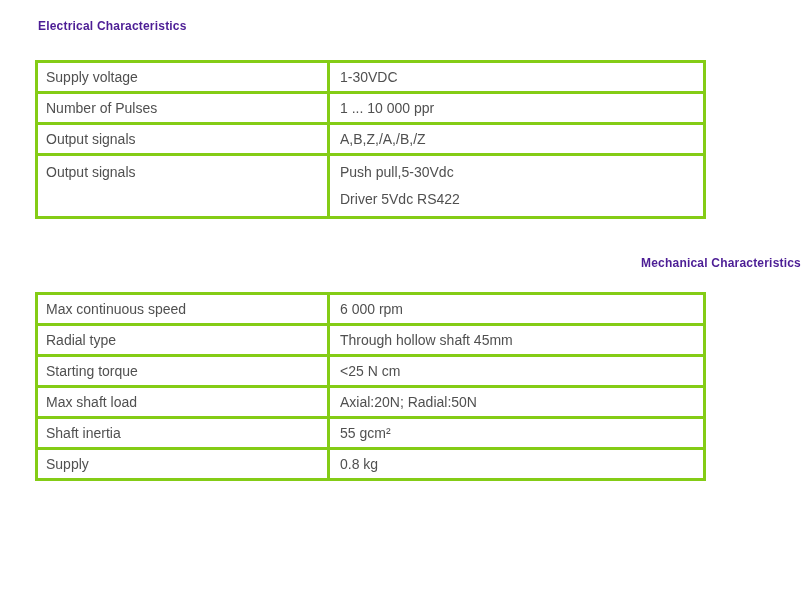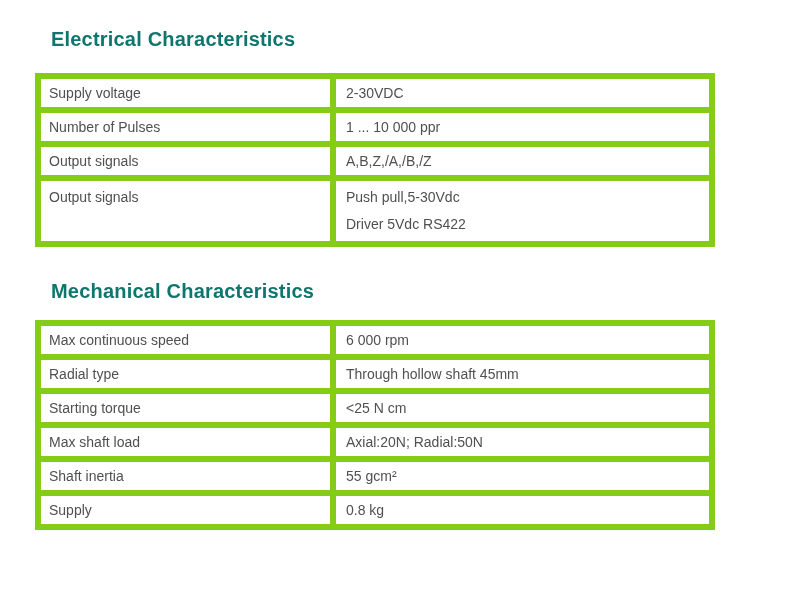--- a/index.html
+++ b/index.html
@@ -11,39 +11,39 @@
     width: 804px;
     height: 610px;
     font-family: "Liberation Sans", "DejaVu Sans", sans-serif;
     position: relative;
     overflow: hidden;
   }
   .page {
     padding: 14px 0 0 35px;
   }
   .section-title {
-    font-size: 20px;
+    font-size: 12px;
     font-weight: bold;
-    color: #0f766e;
+    color: #4c1d95;
     line-height: 19px;
-    margin: 16px;
+    margin: 3px;
     letter-spacing: 0.2px;
   }
   .title-electrical { margin-bottom: 24px; }
-  .title-mechanical { margin-top: 35px; margin-bottom: 19px; }
+  .title-mechanical { margin-top: 35px; margin-bottom: 19px; text-align: right; }
 
   table.spec-table {
     border-collapse: collapse;
     table-layout: fixed;
     width: 628px;
     font-size: 14px;
     color: #505050;
   }
   table.spec-table td {
-    border: 6px solid #84cc16;
+    border: 3px solid #84cc16;
     height: 28px;
     padding: 0 8px;
     vertical-align: middle;
     overflow: hidden;
     white-space: nowrap;
   }
   table.spec-table td.col-label { width: 273px; }
   table.spec-table td.col-value { width: 355px; padding-left: 10px; }
 
   tr.double-row td { height: 57px; }
@@ -60,21 +60,21 @@
 <body>
 
 <div class="page">
 
   <h2 class="section-title title-electrical">Electrical Characteristics</h2>
 
   <table class="spec-table">
     <tbody>
       <tr>
         <td class="col-label">Supply voltage</td>
-        <td class="col-value">2-30VDC</td>
+        <td class="col-value">1-30VDC</td>
       </tr>
       <tr>
         <td class="col-label">Number of Pulses</td>
         <td class="col-value">1 ... 10 000 ppr</td>
       </tr>
       <tr>
         <td class="col-label">Output signals</td>
         <td class="col-value">A,B,Z,/A,/B,/Z</td>
       </tr>
       <tr class="double-row">

